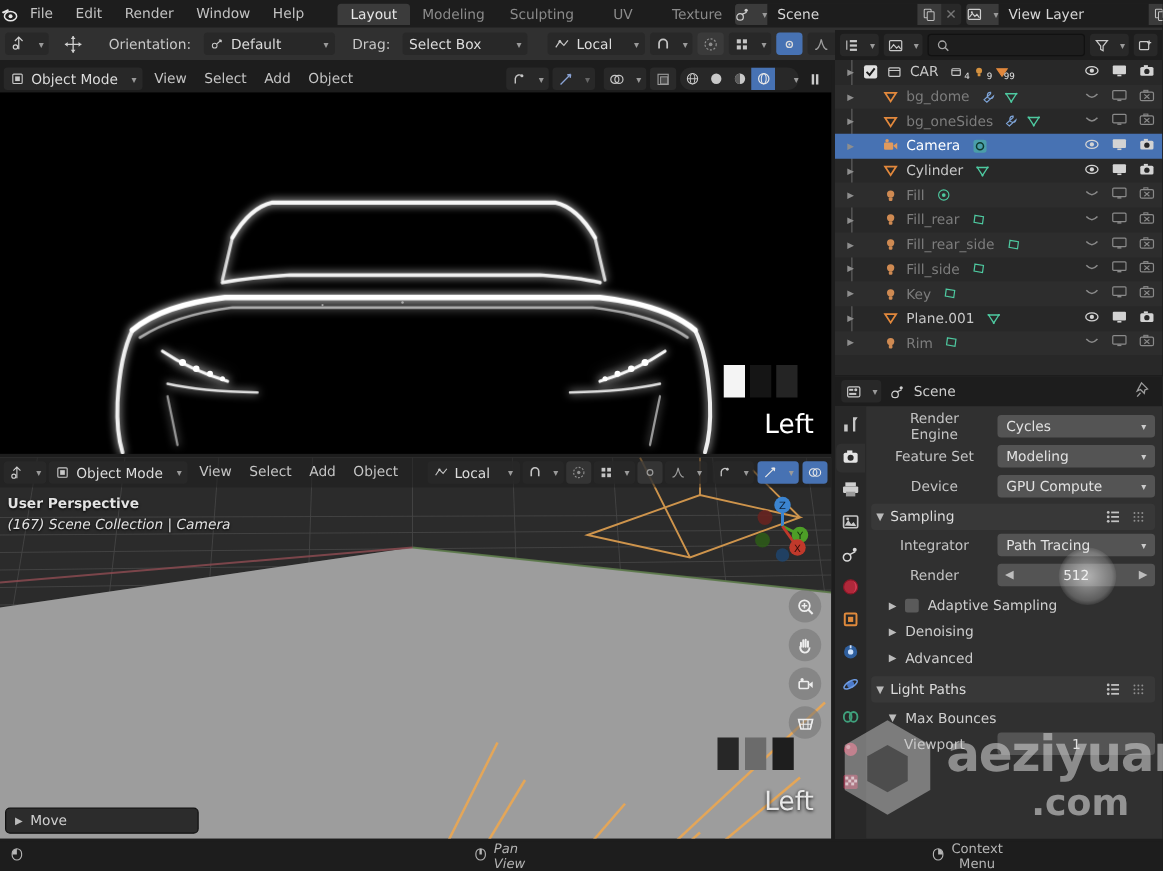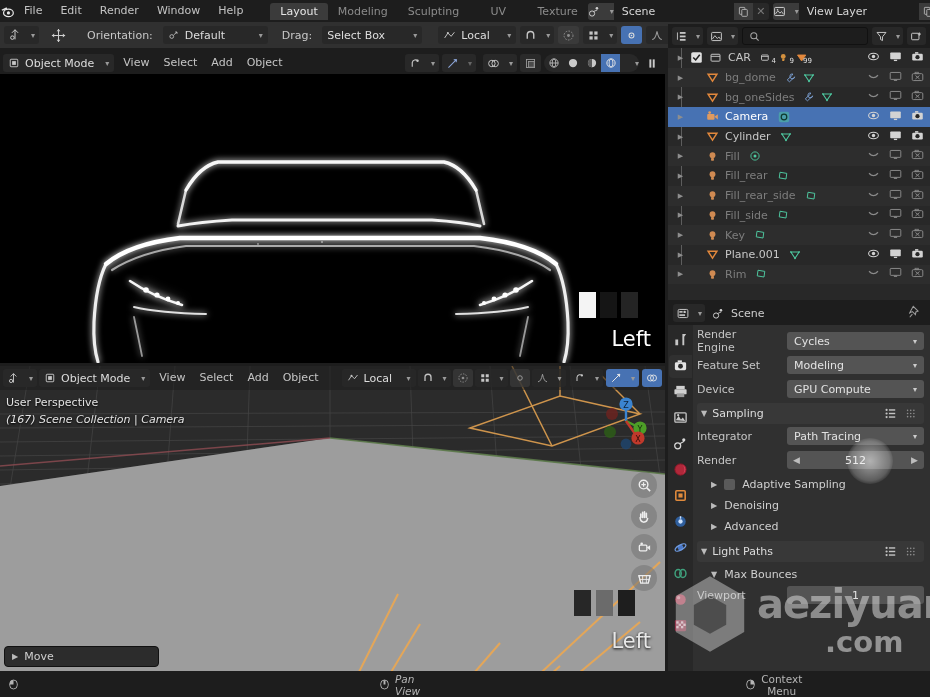--- a/index.html
+++ b/index.html
@@ -185,21 +185,21 @@
     width: 25px; background: #282828; padding-top: 4px;
     display: flex; flex-direction: column; align-items: center; gap: 3px;
   }
   .ptab {
     width: 23px; height: 23px; display: flex; align-items: center; justify-content: center;
     border-radius: 4px 0 0 4px;
   }
   .ptab.active { background: #303030; }
   .props-main { flex: 1; padding: 6px 6px 0 4px; }
   .prow { display: flex; align-items: center; height: 20px; margin-bottom: 4px; }
-  .plabel { width: 90px; text-align: left; padding-right: 11px; color: #c4c4c4; font-size: 11px; }
+  .plabel { width: 90px; text-align: center; padding-right: 11px; color: #c4c4c4; font-size: 11px; margin-left: 11px; }
   .pfield {
     flex: 1; height: 18px; background: #545454; border-radius: 3px;
     display: flex; align-items: center; padding: 0 7px; color: #e2e2e2; font-size: 11px;
   }
   .pfield.num { justify-content: center; position: relative; }
   .psection {
     display: flex; align-items: center; height: 21px; margin: 4px 0 2px 0;
     color: #dcdcdc; font-size: 11px; gap: 5px; padding-left: 4px;
   }
   .psection-line { background: #383838; border-radius: 3px; }
@@ -698,21 +698,21 @@
         </div>
         <div class="tr-btn" style="background:#4772b3;">
           <svg width="12" height="12" viewBox="0 0 16 16">
             <circle cx="6" cy="8" r="4" fill="none" stroke="#e8e8e8" stroke-width="1.2"></circle>
             <circle cx="10" cy="8" r="4" fill="none" stroke="#e8e8e8" stroke-width="1.2"></circle>
           </svg>
         </div>
       </div>
     </div>
 
-    <div class="vp-text" style="top:30px;">User Perspective</div>
+    <div class="vp-text" style="top:30px;font-weight:bold;">User Perspective</div>
     <div class="vp-text" style="top:47px;font-style:italic;">(167) Scene Collection | Camera</div>
 
     <div class="vp-gizmo">
       <svg width="58" height="58" viewBox="0 0 58 58">
         <path d="M29 29 L29 12" stroke="#3b84d0" stroke-width="2.4"></path>
         <path d="M29 29 L43 36" stroke="#4d9e27" stroke-width="2.4"></path>
         <path d="M29 29 L41 46" stroke="#c0392b" stroke-width="2.4"></path>
         <circle cx="29" cy="12" r="6.6" fill="#3b84d0"></circle>
           <text x="29" y="15.5" font-size="8" fill="#0d2238" text-anchor="middle" font-family="DejaVu Sans">Z</text>
         <circle cx="43" cy="36" r="6.6" fill="#4d9e27"></circle>

